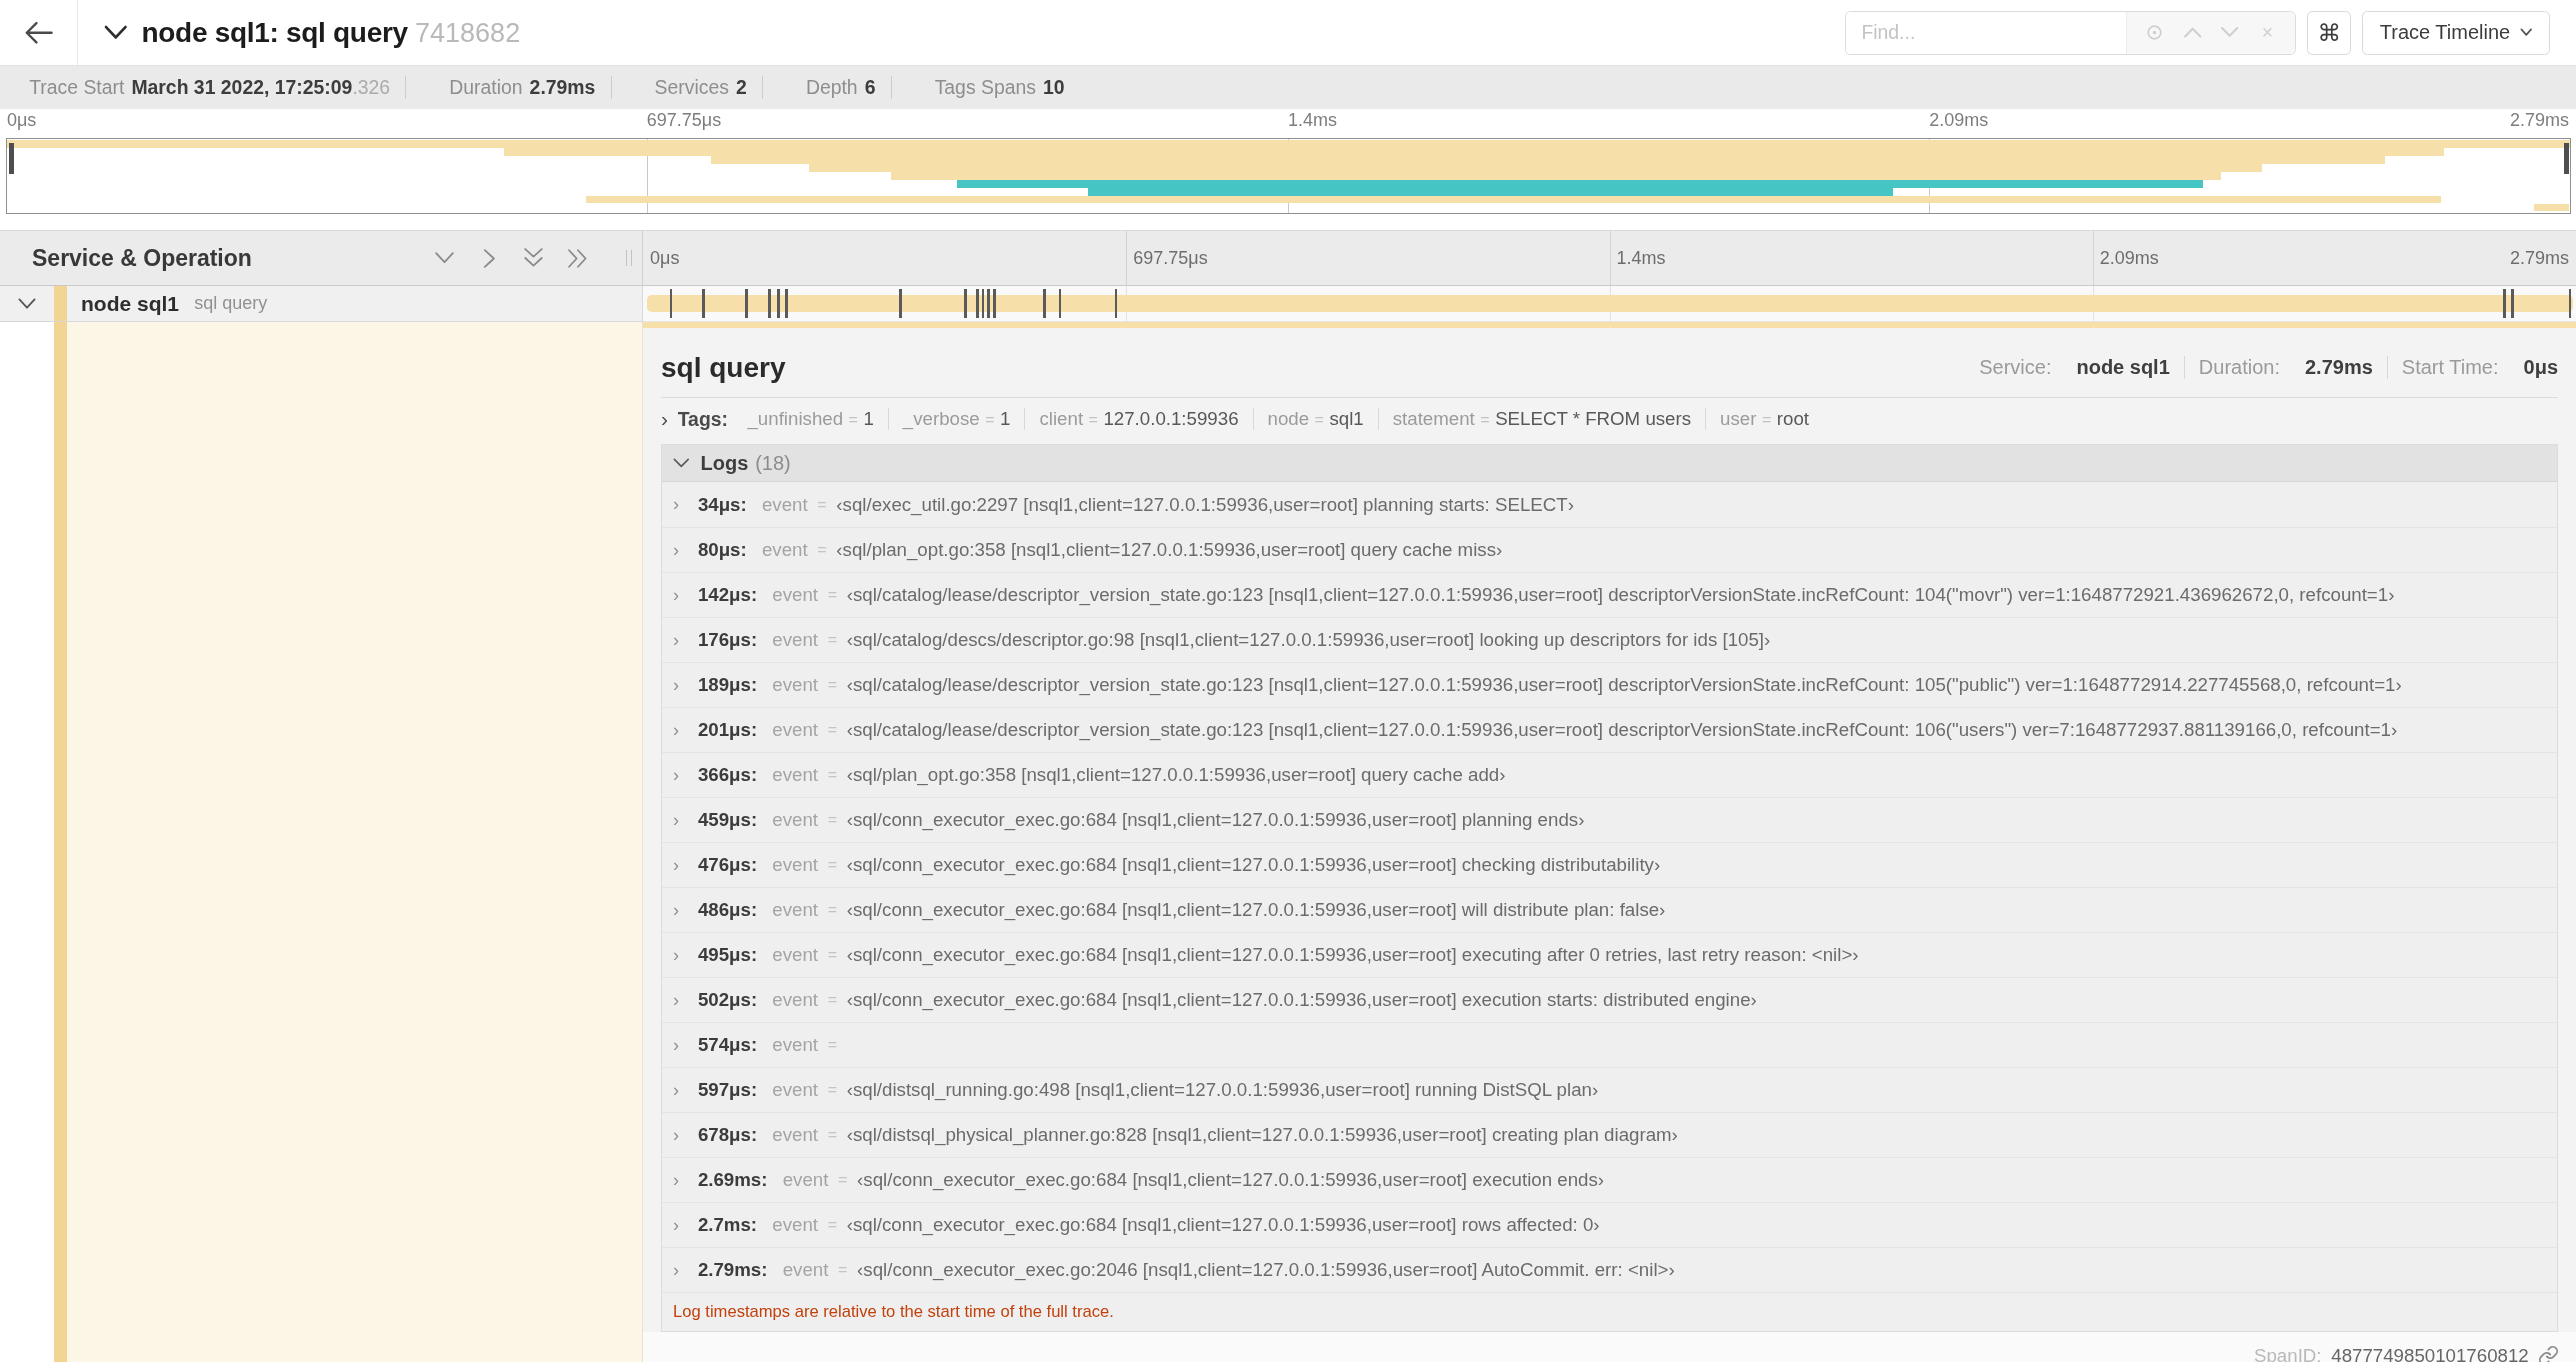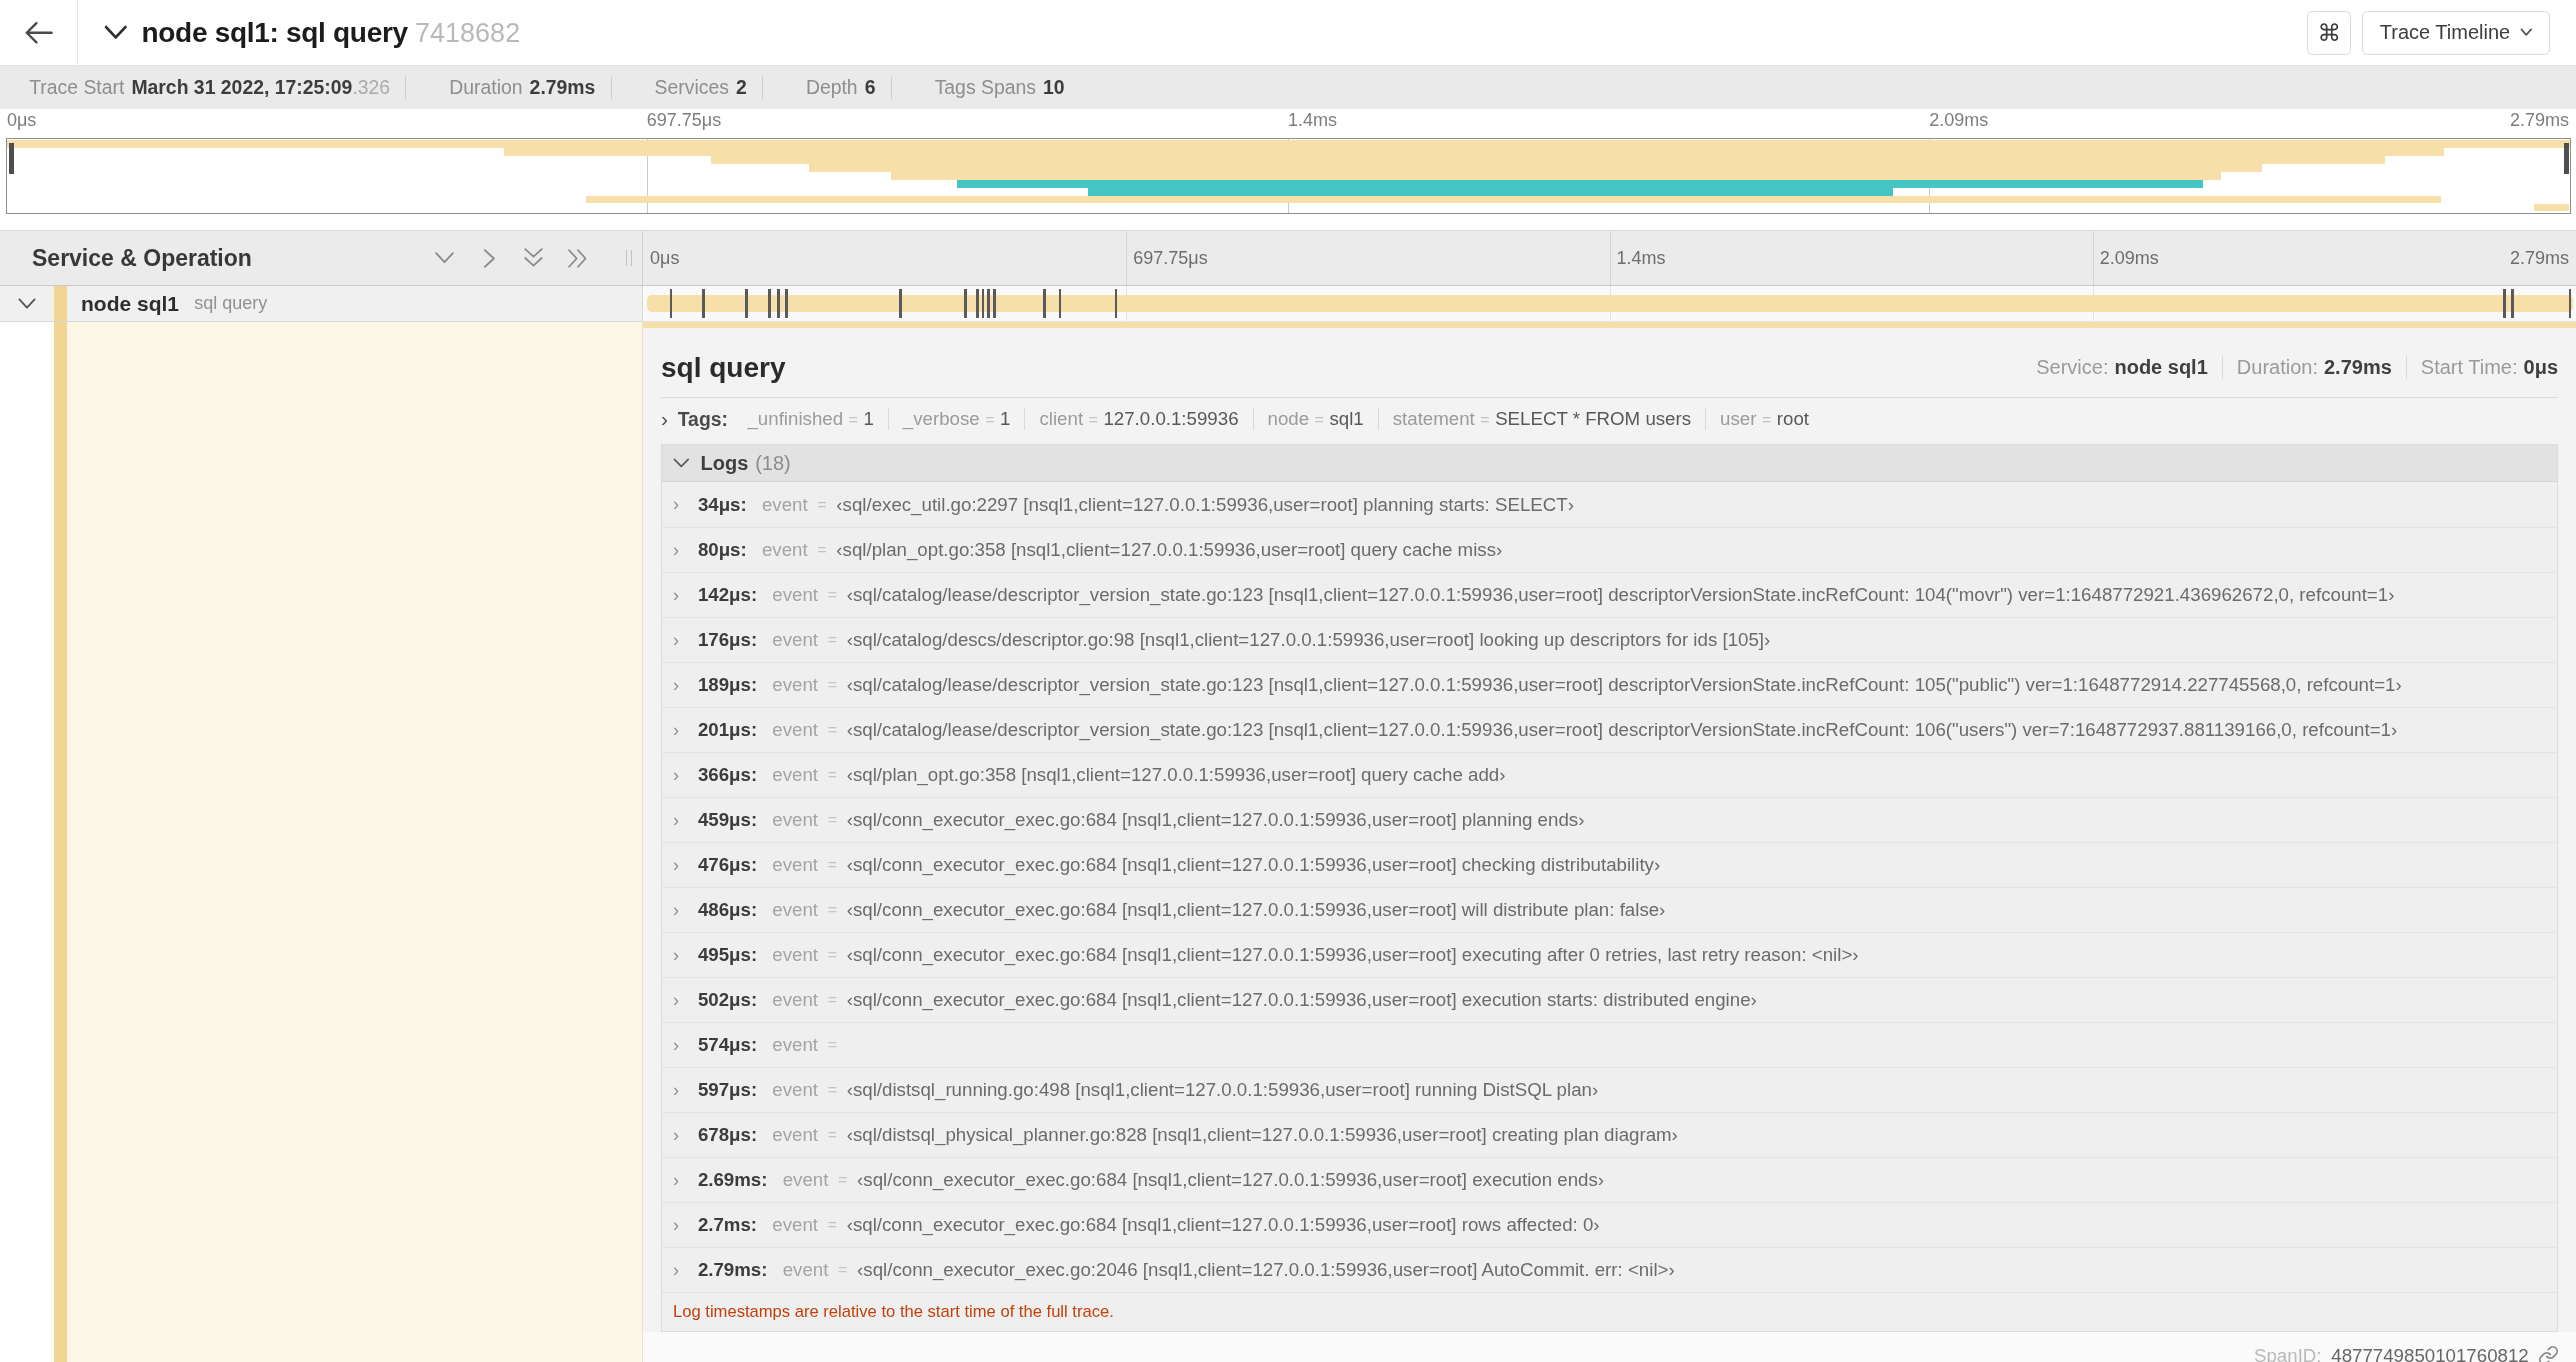--- a/index.html
+++ b/index.html
@@ -85,21 +85,21 @@
   .detail { position: absolute; top: 322px; left: 0; right: 0; bottom: 0; }
   .d-leftcol { position: absolute; left: 0; top: 0; bottom: 0; width: 643px; background: #fff; }
   .d-cream { position: absolute; left: 67px; right: 0; top: 0; bottom: 0; background: #fcf6e7; border-right: 0.7px solid #e9e2d0; }
   .d-accent { position: absolute; left: 54px; width: 13px; top: 0; bottom: 0; }
   .d-right { position: absolute; left: 643px; right: 0; top: 0; bottom: 0; background: #fafafa; }
   .d-strip { height: 6.2px; }
   .d-main { background: #f3f3f3; padding: 0 18px; }
   .d-head { display: flex; justify-content: space-between; align-items: center; padding-top: 18px; height: 61px; }
   .d-title { font-size: 28px; font-weight: 700; color: #2b2b2b; }
   .d-overview { display: flex; align-items: baseline; }
-  .ov-item { display: flex; align-items: baseline; gap: 6px; padding: 0 14px; }
+  .ov-item { display: flex; align-items: baseline; gap: 25px; padding: 0 14px; }
   .ov-item + .ov-item { border-left: 1.4px solid #d8d8d8; }
   .ov-item:last-child { padding-right: 0; }
   .ov-label { font-size: 20px; color: #9a9a9a; }
   .ov-value { font-size: 20px; font-weight: 700; color: #3f3f3f; }
   .d-divider { border-bottom: 0.7px solid #dcdcdc; margin-top: 8.3px; }
   .tags-row { display: flex; align-items: center; height: 39px; margin-top: 1.4px; cursor: pointer; }
   .tags-chevron { font-size: 21px; color: #4c4c4c; margin-right: 9.7px; }
   .tags-label { font-size: 19.4px; font-weight: 700; color: #4a4a4a; margin-right: 5.5px; }
   .tag-item { display: flex; align-items: baseline; gap: 5.5px; padding: 0 14px; }
   .tag-item + .tag-item { border-left: 0.7px solid #d9d9d9; }
@@ -142,20 +142,42 @@
         <svg width="23.5" height="15.2" viewBox="0 0 34 22" fill="none" stroke="#2e2e2e" stroke-width="4" stroke-linecap="round" stroke-linejoin="round">
             <path d="M3 3 L17 18 L31 3"></path>
           </svg>
       </span>
       <span>
         <span class="page-title">node sql1: sql query</span>
         <span class="trace-id">7418682</span>
       </span>
     </div>
     <div class="topbar-right">
+      <div class="find-box">
+        <input class="find-input" type="text" placeholder="Find..." style="">
+        <div class="find-tools">
+          <span class="find-tool">
+            <svg width="21" height="21" viewBox="0 0 30 30" fill="none" stroke="#cfcfcf" stroke-width="2.4">
+                <circle cx="15" cy="15" r="9"></circle>
+                <circle cx="15" cy="15" r="2.4" fill="#cfcfcf" stroke="none"></circle>
+              </svg>
+          </span>
+          <span class="find-tool">
+            <svg width="19.4" height="12.5" viewBox="0 0 28 18" fill="none" stroke="#cfcfcf" stroke-width="3" stroke-linecap="round" stroke-linejoin="round">
+                <path d="M3 15 L14 4 L25 15"></path>
+              </svg>
+          </span>
+          <span class="find-tool">
+            <svg width="19.4" height="12.5" viewBox="0 0 28 18" fill="none" stroke="#cfcfcf" stroke-width="3" stroke-linecap="round" stroke-linejoin="round">
+                <path d="M3 3 L14 14 L25 3"></path>
+              </svg>
+          </span>
+          <span class="find-tool">×</span>
+        </div>
+      </div>
       <div class="sq-btn">
         <span>⌘</span>
       </div>
       <div class="tt-btn">
         <span>Trace Timeline</span>
         <svg width="12.5" height="8.3" viewBox="0 0 18 12" fill="none" stroke="#555" stroke-width="2.4" stroke-linecap="round" stroke-linejoin="round">
             <path d="M2 2 L9 10 L16 2"></path>
           </svg>
       </div>
     </div>

